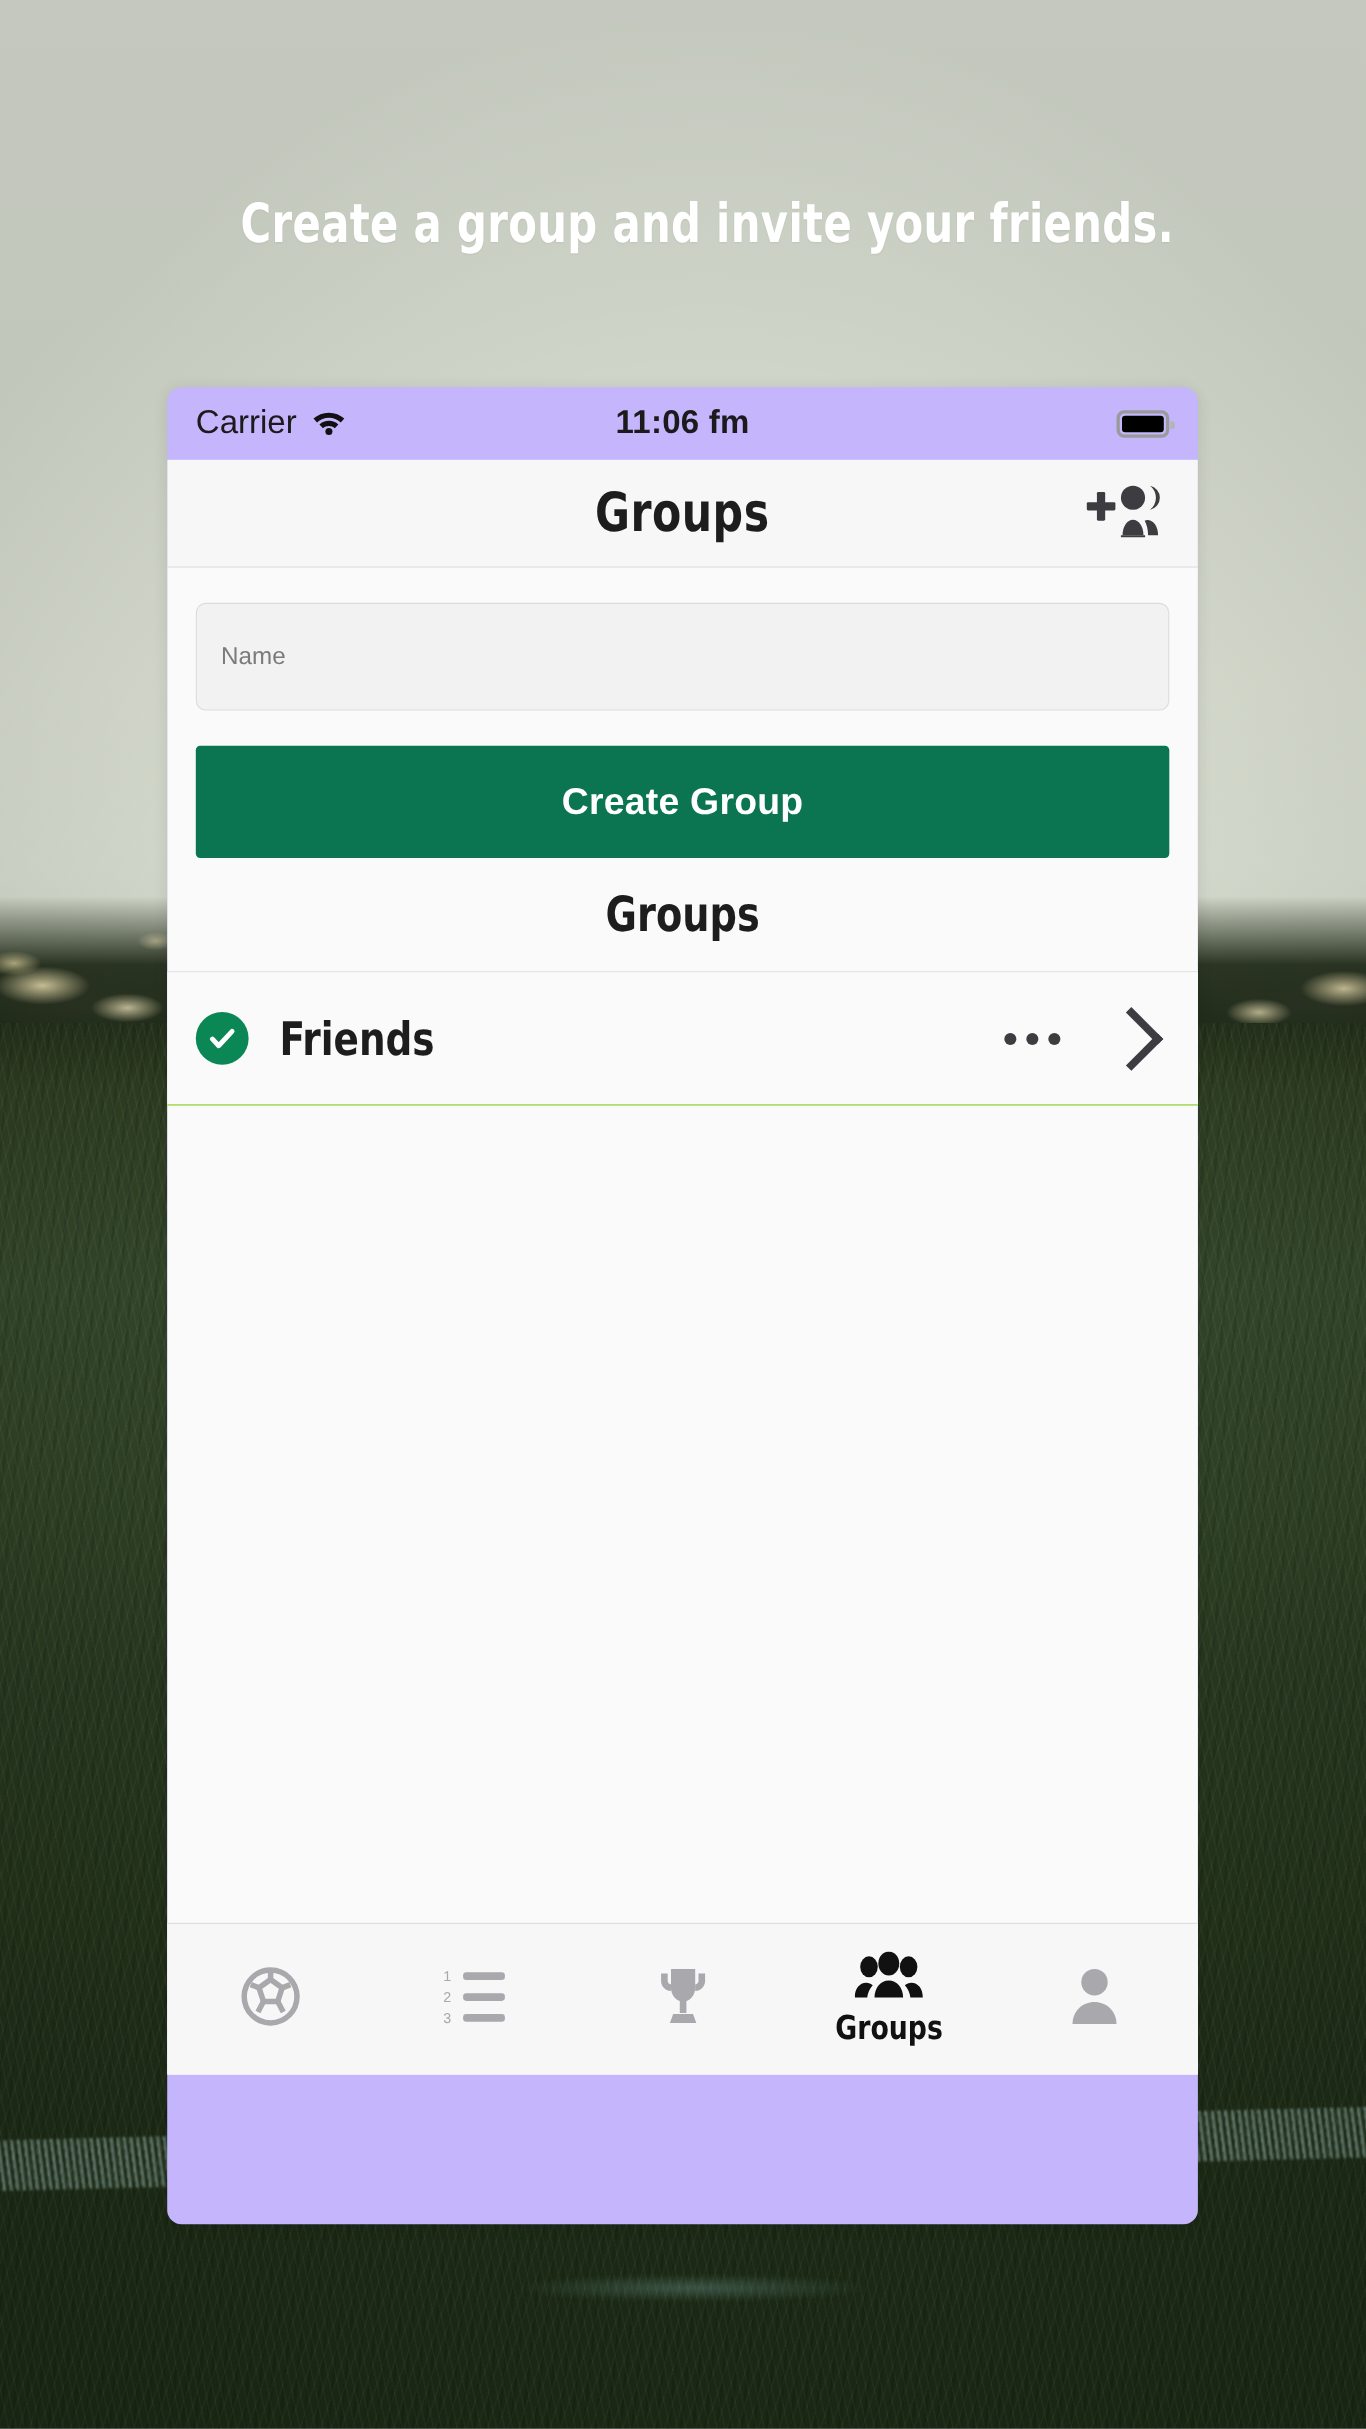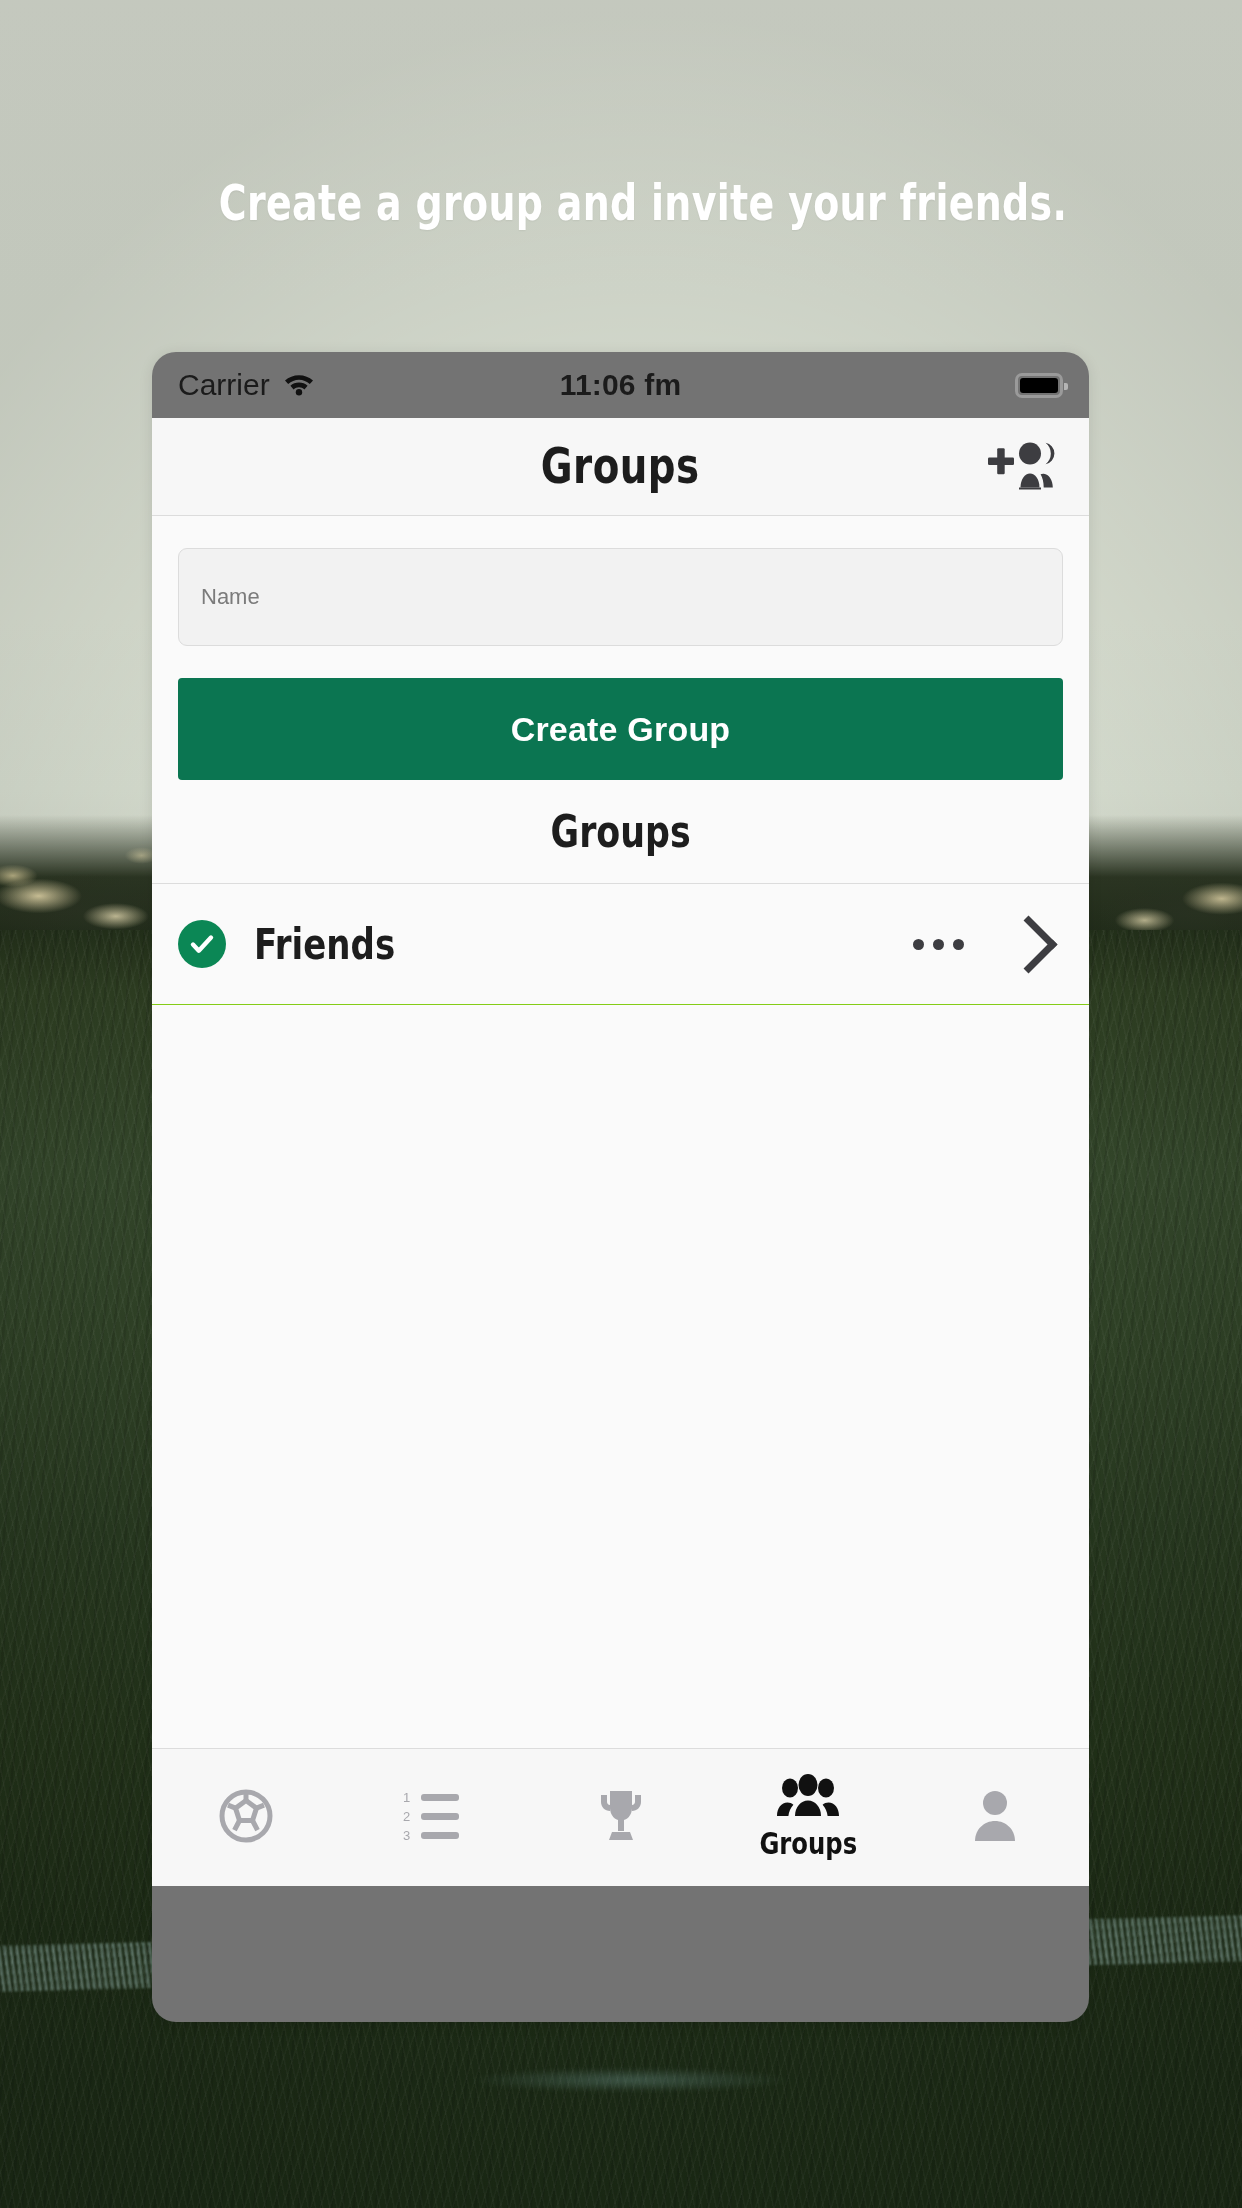--- a/index.html
+++ b/index.html
@@ -113,22 +113,22 @@
     white-space: nowrap;
   }
 
   
   .phone {
     position: absolute;
     left: 152px;
     top: 352px;
     width: 937px;
     height: 1670px;
-    background: #737373;
-    border-radius: 24px;
+    background: #c4b5fd;
+    border-radius: 13px;
     overflow: hidden;
     box-shadow: 0 2px 14px rgba(0,0,0,.10);
   }
 
   
   .statusbar {
     height: 66px;
     display: flex;
     align-items: center;
     padding: 0 26px;

